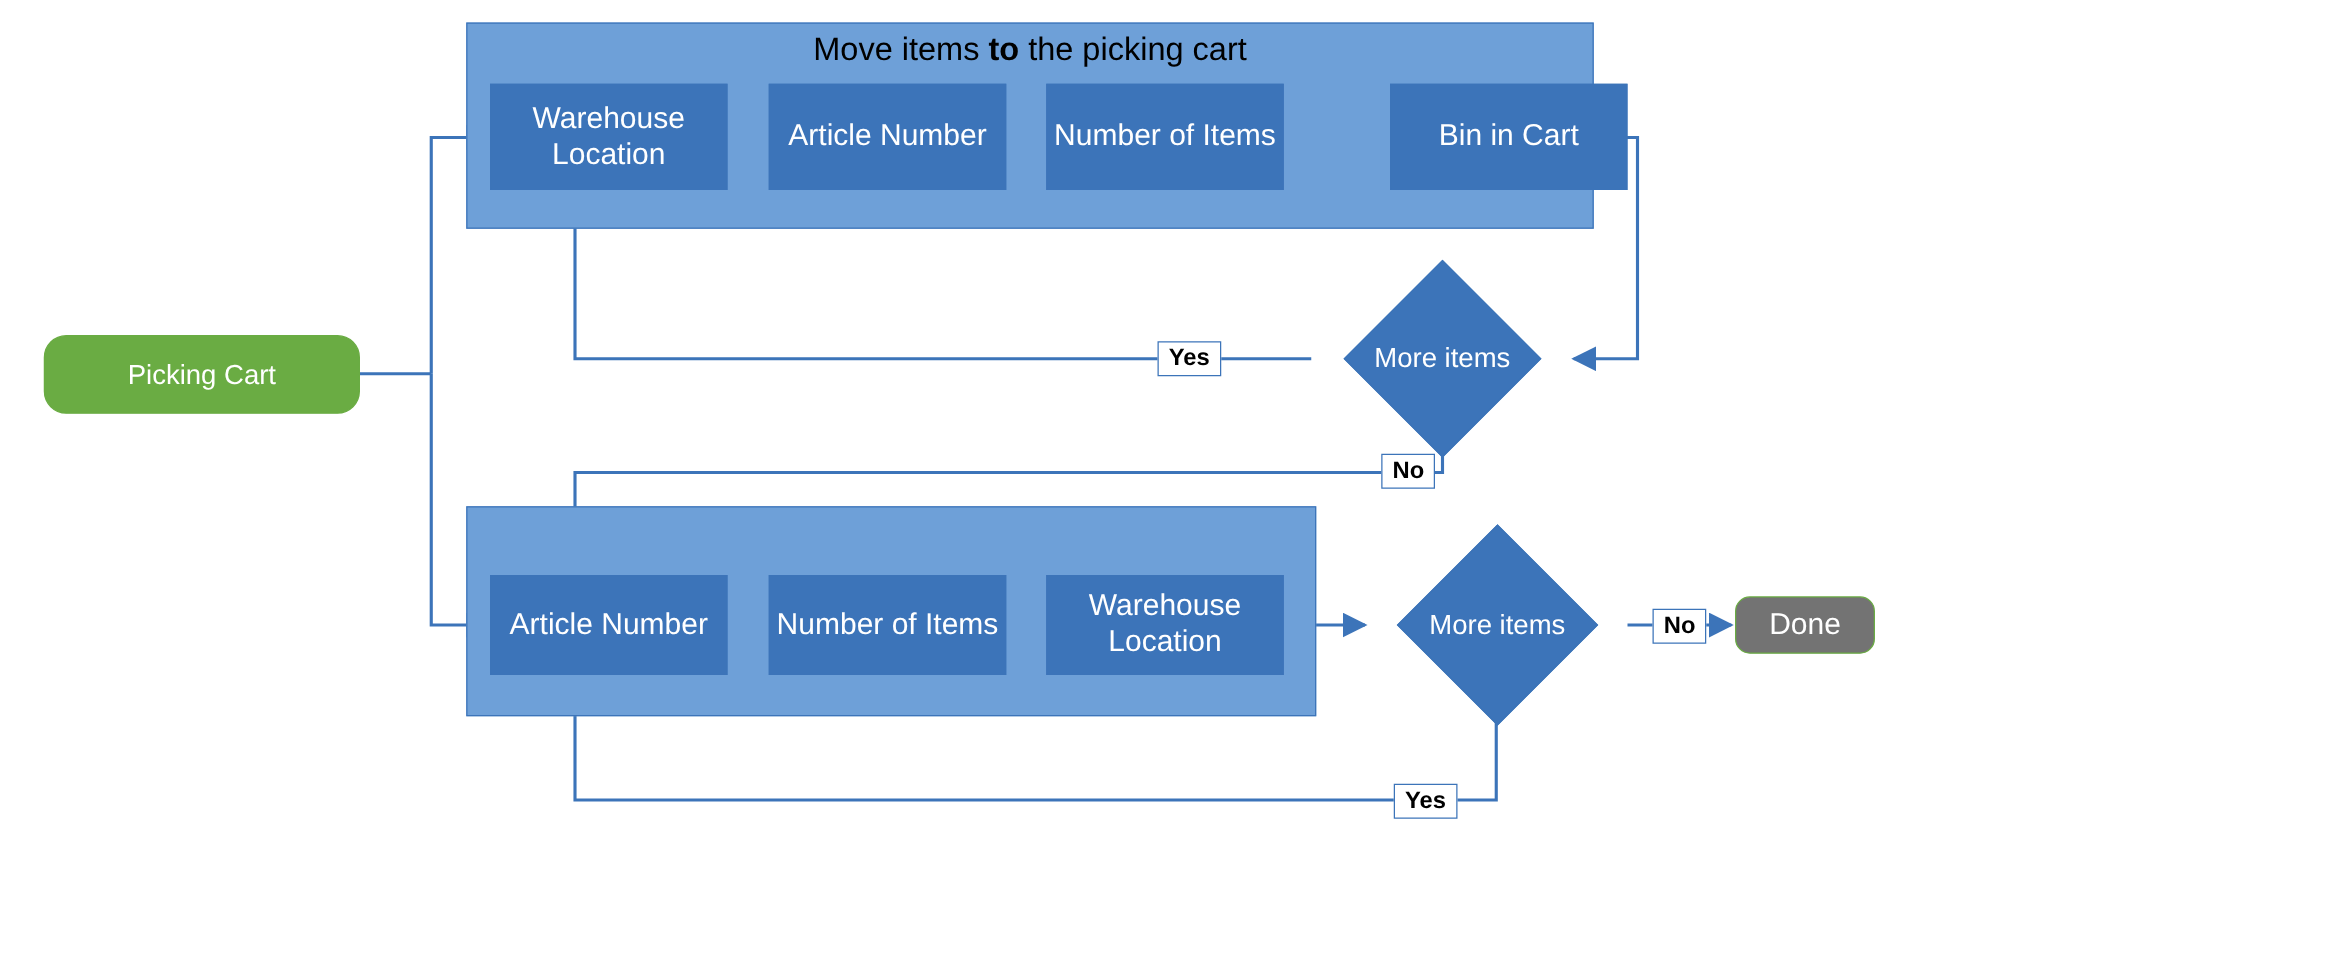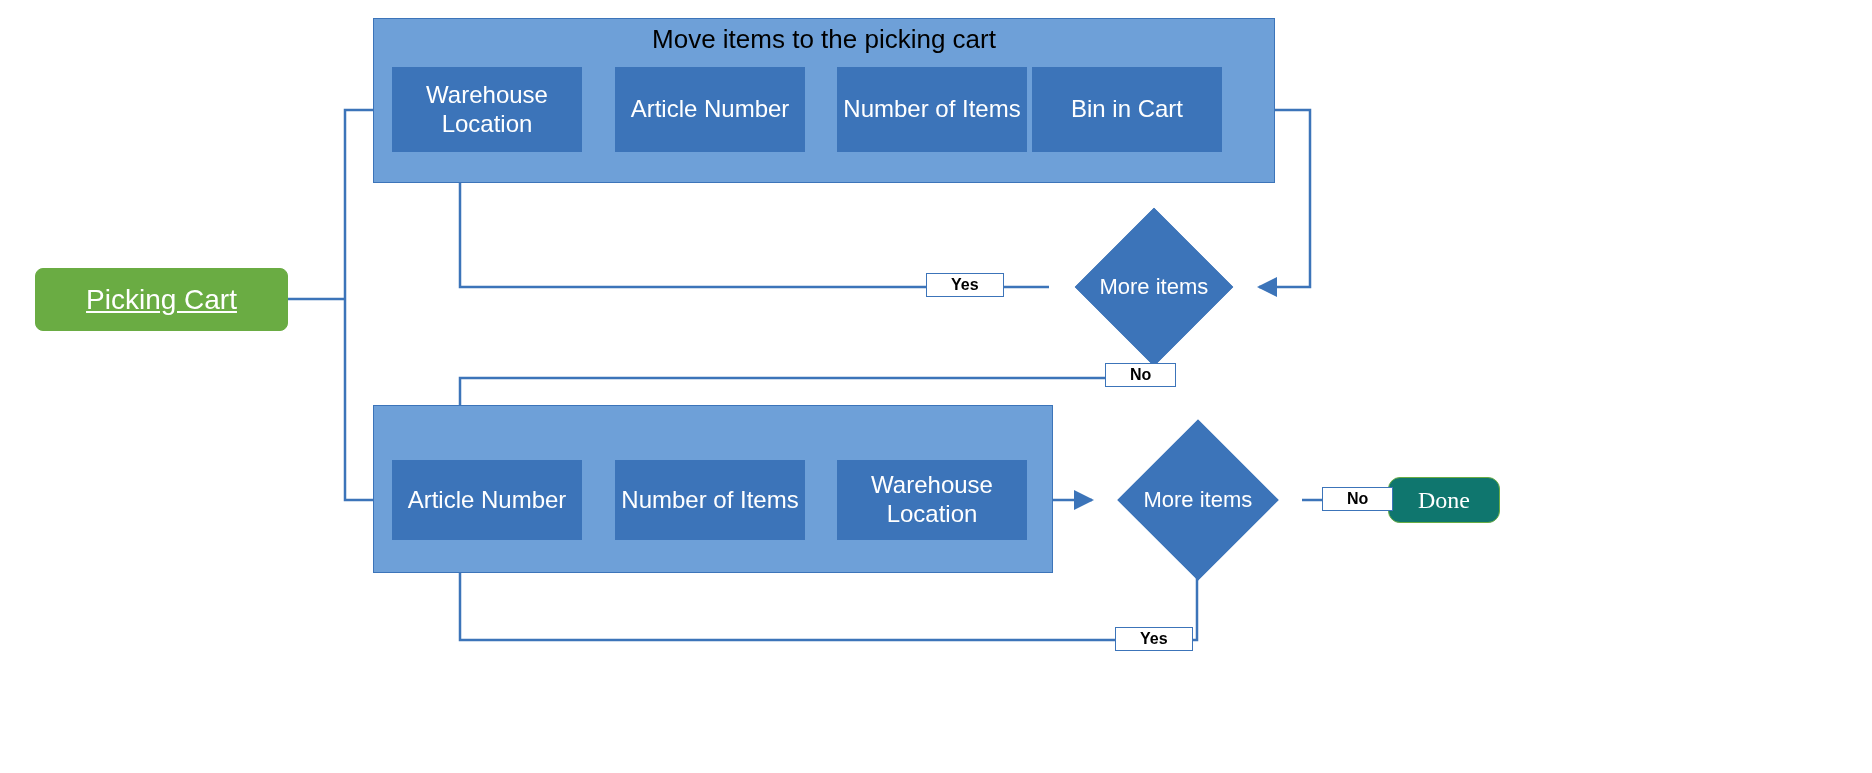--- a/index.html
+++ b/index.html
@@ -1,28 +1,28 @@
 <!DOCTYPE html>
 <html><head>
 <meta charset="utf-8">
 <style>
   html,body{margin:0;padding:0;font-family:"Segoe UI",Arial,Helvetica,sans-serif;background:#fff;color:#000;}
   #canvas{position:relative;width:1872px;height:773px;}
   .abs{position:absolute;box-sizing:border-box;}
   .title{font-weight:700;font-size:26px;text-align:center;line-height:1.25;}
   .panel-title{font-size:26px;text-align:center;}
-  .panel-title strong{font-weight:400;}
+  .panel-title strong{font-weight:700;}
   .step{background:#3c74b9;border:1px solid #3c74b9;color:#fff;font-size:24px;text-align:center;display:flex;align-items:center;justify-content:center;line-height:1.2;padding:4px;}
   .panel{background:#6ea0d8;border:1px solid #3c74b9;}
-  .start{background:#6aac43;border:1px solid #6aac43;color:#fff;font-size:28px;border-radius:8px;display:flex;align-items:center;justify-content:center;text-decoration:underline;}
-  .done{background:#0f766e;border:1px solid #6aac43;color:#fff;font-size:24px;border-radius:12px;display:flex;align-items:center;justify-content:center;font-family:Liberation Serif, serif;}
+  .start{background:#6aac43;border:1px solid #6aac43;color:#fff;font-size:22px;border-radius:18px;display:flex;align-items:center;justify-content:center;}
+  .done{background:#737373;border:1px solid #6aac43;color:#fff;font-size:24px;border-radius:12px;display:flex;align-items:center;justify-content:center;}
   .diamond{transform:rotate(45deg);background:#3c74b9;border:1px solid #3c74b9;}
   .diamond .inner{transform:rotate(-45deg);color:#fff;font-size:22px;text-align:center;line-height:1.2;width:140%;}
   .diamond-wrap{display:flex;align-items:center;justify-content:center;}
-  .badge{background:#fff;border:1px solid #3c74b9;font-size:16px;font-weight:700;padding:2px 24px;display:flex;align-items:center;justify-content:center;}
+  .badge{background:#fff;border:1px solid #3c74b9;font-size:19px;font-weight:700;padding:2px 8px;display:flex;align-items:center;justify-content:center;}
 </style>
 </head>
 <body>
 
 <div id="canvas">
 
   <svg class="abs" style="left:0;top:0;z-index:0" width="1872" height="773">
     <defs>
       <marker id="ah" viewBox="0 0 10 10" refX="9" refY="5" markerWidth="8" markerHeight="8" orient="auto">
         <path d="M0,0 L10,5 L0,10 z" fill="#3c74b9"></path>
@@ -68,21 +68,21 @@
   </div>
   <div class="abs step" style="left:392px;top:67px;width:190px;height:85px;z-index:2">
       <span>Warehouse Location</span>
     </div>
   <div class="abs step" style="left:615px;top:67px;width:190px;height:85px;z-index:2">
       <span>Article Number</span>
     </div>
   <div class="abs step" style="left:837px;top:67px;width:190px;height:85px;z-index:2">
       <span>Number of Items</span>
     </div>
-  <div class="abs step" style="left:1032px;top:67px;width:190px;height:85px;z-index:2">
+  <div class="abs step" style="left:1112px;top:67px;width:190px;height:85px;z-index:2">
       <span>Bin in Cart</span>
     </div>
 
   <div class="abs diamond-wrap" style="left:1075px;top:228px;width:158px;height:118px;z-index:2">
     <div class="diamond" style="width:110px;height:110px;display:flex;align-items:center;justify-content:center">
       <div class="inner"><span>More items</span></div>
     </div>
   </div>
   <div class="abs badge" style="left:926px;top:273px;z-index:3">
       <span>Yes</span>

